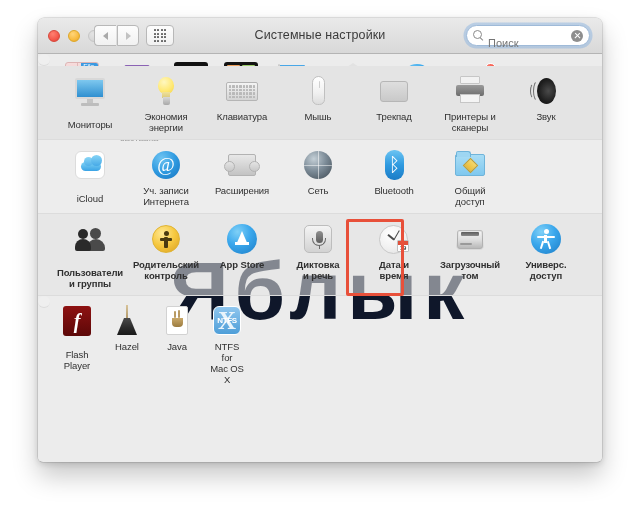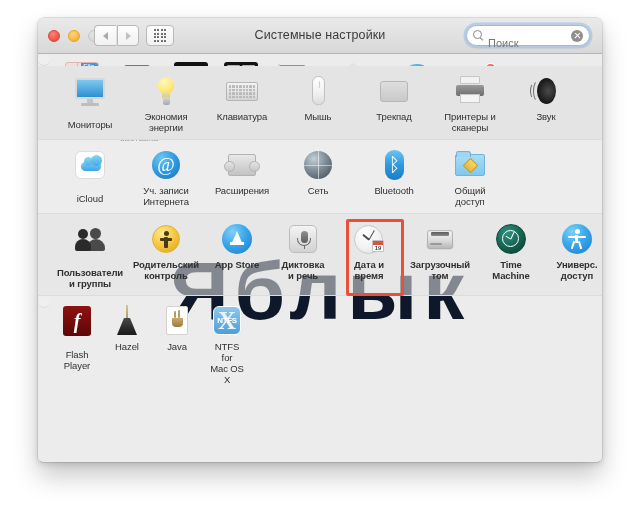--- a/index.html
+++ b/index.html
@@ -1377,32 +1377,20 @@
             <span class="glyph">
               <span class="ico ic-disk">
                   <span class="body3"></span>
                   <span class="slot"></span>
                   <span class="lbl"></span>
                 </span>
             </span>
             <span class="label">Загрузочный<br>том</span>
           </div>
 
-          <div class="cell">
-            <span class="glyph">
-              <span class="ico">
-                  <span class="ic-tm">
-                <span class="face"></span>
-                    <span class="h h1b"></span>
-                    <span class="h h2b"></span>
-              </span>
-                </span>
-            </span>
-            <span class="label">Time<br>Machine</span>
-          </div>
 
           <div class="cell">
             <span class="glyph">
               <span class="ico">
                   <span class="ic-access">
                 <span class="head"></span>
                     <span class="arms"></span>
                     <span class="torso"></span>
                 <span class="legl"></span>
                     <span class="legr"></span>

